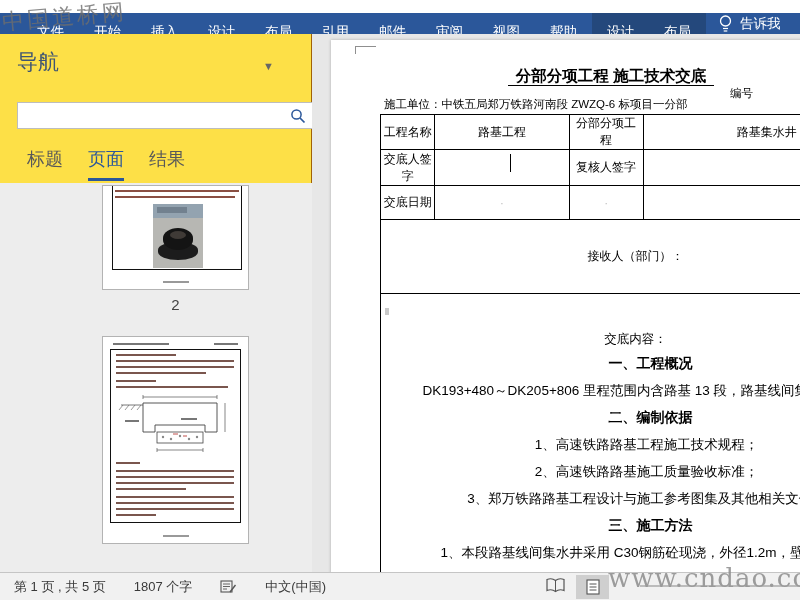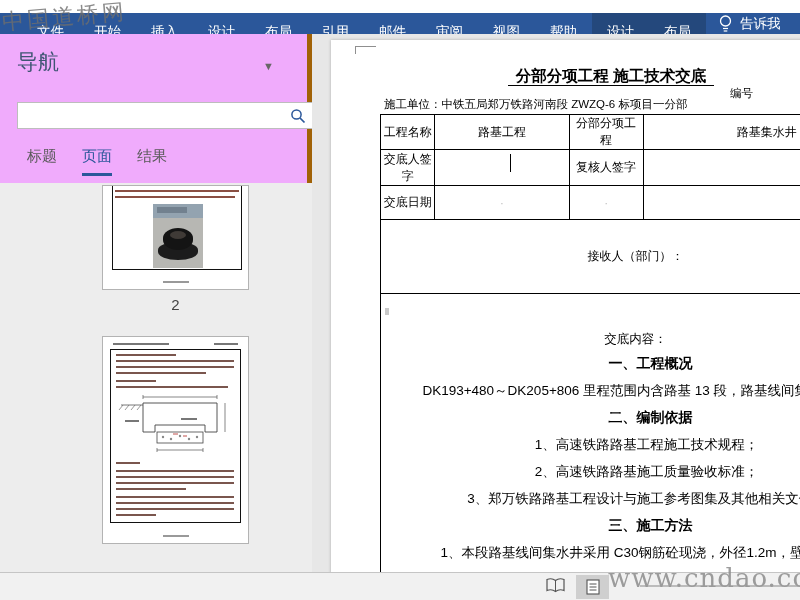--- a/index.html
+++ b/index.html
@@ -24,35 +24,35 @@
   .rtab.file { margin-left:22px; }
   .ctx-group { display:flex; background:#24487C; }
   .tellme { display:flex; align-items:center; margin-left:12px; }
   .tellme .bulb { margin-right:7px; display:inline-flex; }
   .tellme .lbl { font-size:13.5px; line-height:21px; white-space:nowrap; }
 
   
   .main { position:absolute; left:0; top:34px; width:800px; height:538px; display:flex; }
 
   
-  .navpane { width:312px; height:100%; background:#f0abfc; position:relative;
-    border-right:5px solid #a16207; flex:none; }
+  .navpane { width:312px; height:100%; background:#fde047; position:relative;
+    border-right:1px solid #a16207; flex:none; }
   .nav-title { position:absolute; left:17px; top:14px; font-size:21px; color:#3F5573; }
   .nav-drop { position:absolute; left:263px; top:26px; font-size:11px; color:#666; }
   .nav-close { position:absolute; left:310px; top:22px; font-size:16px; color:#555; }
   .searchwrap { position:absolute; left:17px; top:68px; width:314px; height:27px;
     border:1px solid #BDBDBD; background:#fff; }
   .searchwrap input { border:0; outline:none; width:250px; height:100%;
     padding-left:7px; font-size:13px; color:#444;
     font-family:"Liberation Sans", sans-serif; }
   .searchwrap input::placeholder { color:#666; opacity:1; }
   .search-mag { position:absolute; right:24px; top:5px; }
   .search-drop { position:absolute; right:7px; top:7px; font-size:10px; color:#555; }
   .navtabs { position:absolute; left:27px; top:113px; display:flex; gap:25px; }
-  .navtab { font-size:15px; color:#595959; padding-bottom:7px; }
+  .navtab { font-size:18px; color:#595959; padding-bottom:7px; }
   .navtab.active { color:#2B579A; border-bottom:3px solid #2B579A;text-align:right; }
   .thumblist { position:absolute; left:0; top:149px; width:351px; bottom:0;
     background:#EDEDED; overflow:hidden; display:flex; flex-direction:column;
     align-items:center; }
   .thumb { width:147px; background:#fff; border:1px solid #B3B3B3;
     position:relative; overflow:hidden; flex:none; }
   .thumb1 { height:105px; margin-top:2px; }
   .thumb2 { height:208px; margin-top:24px; }
   .thumb-caption { font-size:15px; color:#444; margin-top:8px; line-height:14px; }
   .bar { position:absolute; height:2px; background:#7a564e; }
@@ -286,20 +286,34 @@
         </tr>
       </tbody>
         </table>
 
       <div class="caret"></div>
     </div>
   </div>
 </div>
 
 <div class="statusbar">
+  <div class="sb-left">
+    <span>第 1 页 , 共 5 页</span>
+    <span>1807 个字</span>
+    <span class="sb-proof">
+      <svg width="17" height="15" viewBox="0 0 17 15">
+        <rect x="1" y="2" width="11" height="11" fill="none" stroke="#555" stroke-width="1.1"></rect>
+        <line x1="3" y1="5" x2="10" y2="5" stroke="#555" stroke-width="0.9"></line>
+        <line x1="3" y1="7.5" x2="10" y2="7.5" stroke="#555" stroke-width="0.9"></line>
+        <line x1="3" y1="10" x2="7" y2="10" stroke="#555" stroke-width="0.9"></line>
+        <line x1="10" y1="13" x2="15.5" y2="6" stroke="#555" stroke-width="1.4"></line>
+      </svg>
+    </span>
+    <span>中文(中国)</span>
+  </div>
 
   <span class="sb-read">
     <svg width="21" height="17" viewBox="0 0 21 17">
       <path d="M10.5,3.5 C8,1.5 4.5,1.5 2,2.5 V13.5 C4.5,12.5 8,12.5 10.5,14.5 C13,12.5 16.5,12.5 19,13.5 V2.5 C16.5,1.5 13,1.5 10.5,3.5 Z" fill="none" stroke="#555" stroke-width="1.2"></path>
       <line x1="10.5" y1="3.5" x2="10.5" y2="14.5" stroke="#555" stroke-width="1"></line>
     </svg>
   </span>
   <span class="sb-layoutbox">
     <svg width="14" height="16" viewBox="0 0 14 16">
       <rect x="1" y="1" width="12" height="14" fill="#fff" stroke="#555" stroke-width="1.1"></rect>

